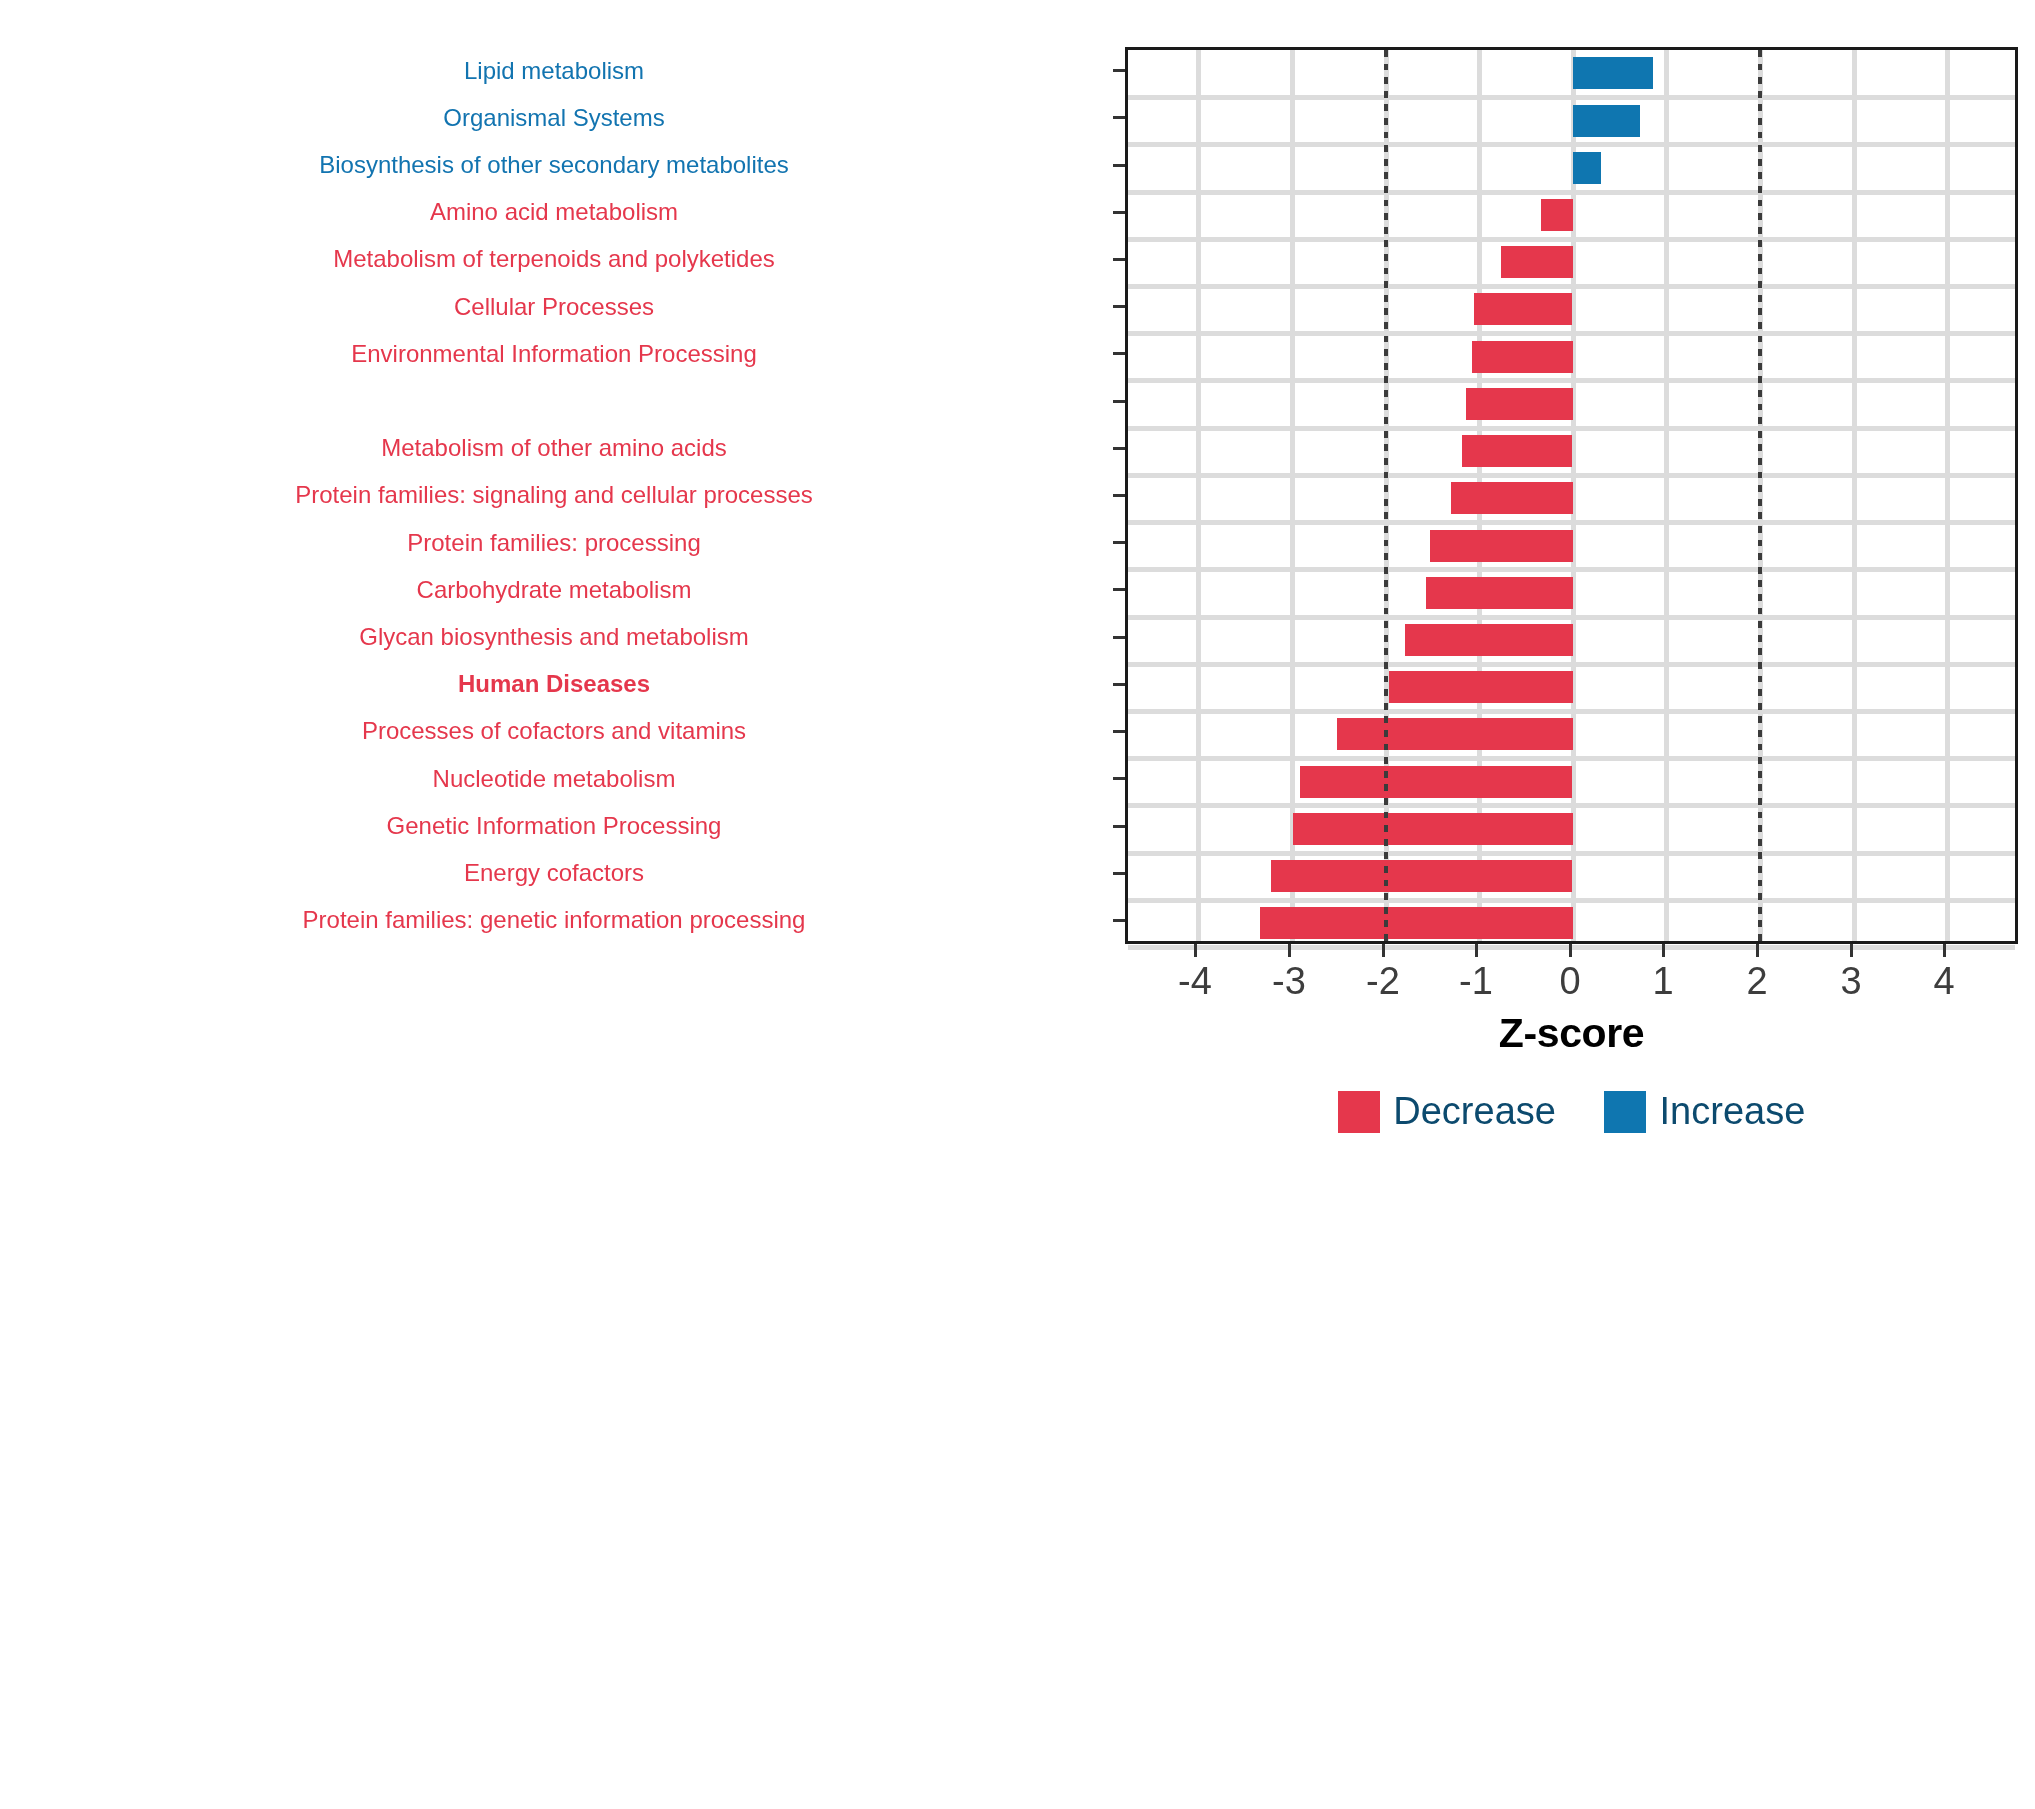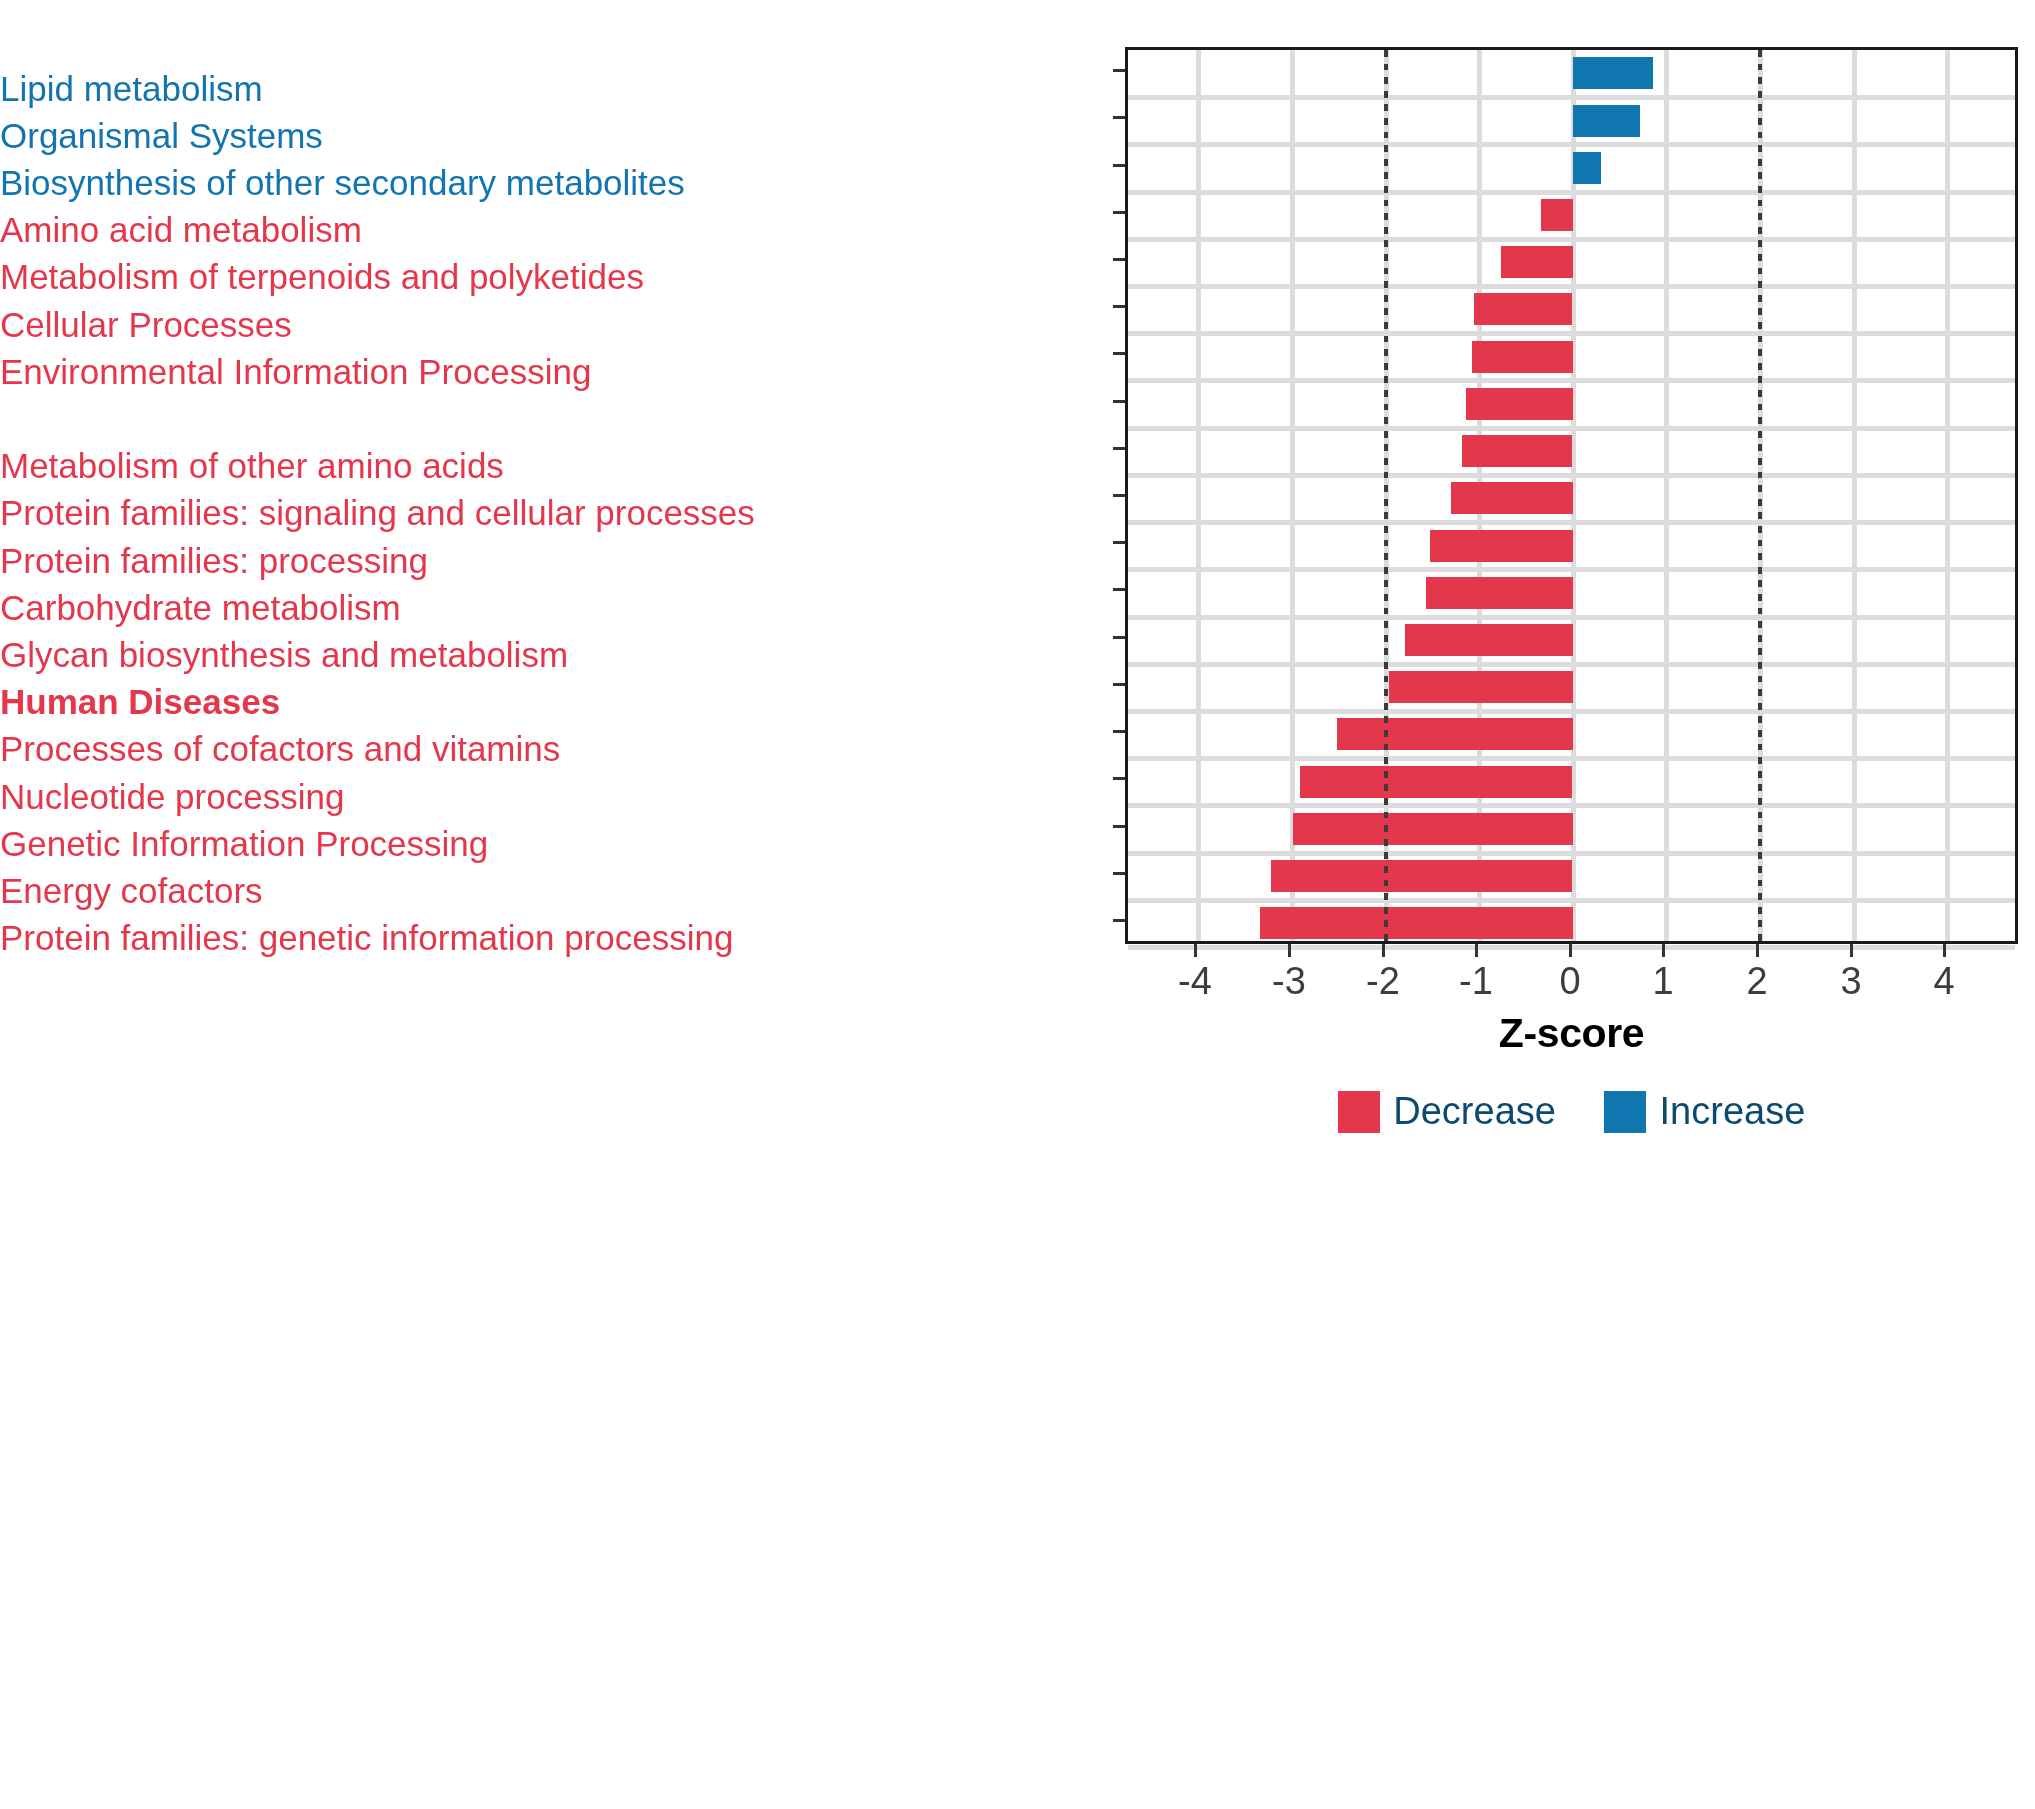--- a/index.html
+++ b/index.html
@@ -27,25 +27,24 @@
     position: absolute;
     left: 0px;
     top: 47px;
     width: 1108px;
     height: 897px;
   }
   .ylabel {
     position: absolute;
     right: 0px;
     width: 1108px;
-    text-align: left;
-    font-size: 35px;
+    text-align: center;
+    font-size: 24px;
     line-height: 35px;
     white-space: nowrap;
-    margin-top: 18px;
   }
   .ylabel.inc { color: #1274b0; }
   .ylabel.dec { color: #e5374c; }
 
   .ytick {
     position: absolute;
     width: 12px;
     height: 3px;
     background: #333333;
     left: 1113px;
@@ -192,21 +191,21 @@
       <div class="ylabel dec" style="top: 478px;">Protein families: processing</div>
       <div class="ytick" style="top: 494px;"></div>
       <div class="ylabel dec" style="top: 525px;">Carbohydrate metabolism</div>
       <div class="ytick" style="top: 541px;"></div>
       <div class="ylabel dec" style="top: 572px;">Glycan biosynthesis and metabolism</div>
       <div class="ytick" style="top: 589px;"></div>
       <div class="ylabel dec" style="top: 619px; font-weight: bold;">Human Diseases</div>
       <div class="ytick" style="top: 636px;"></div>
       <div class="ylabel dec" style="top: 666px;">Processes of cofactors and vitamins</div>
       <div class="ytick" style="top: 683px;"></div>
-      <div class="ylabel dec" style="top: 714px;">Nucleotide processing</div>
+      <div class="ylabel dec" style="top: 714px;">Nucleotide metabolism</div>
       <div class="ytick" style="top: 730px;"></div>
       <div class="ylabel dec" style="top: 761px;">Genetic Information Processing</div>
       <div class="ytick" style="top: 778px;"></div>
       <div class="ylabel dec" style="top: 808px;">Energy cofactors</div>
       <div class="ytick" style="top: 825px;"></div>
       <div class="ylabel dec" style="top: 855px;">Protein families: genetic information processing</div>
       <div class="ytick" style="top: 872px;"></div>
     </div>
 
   <div id="panel">

